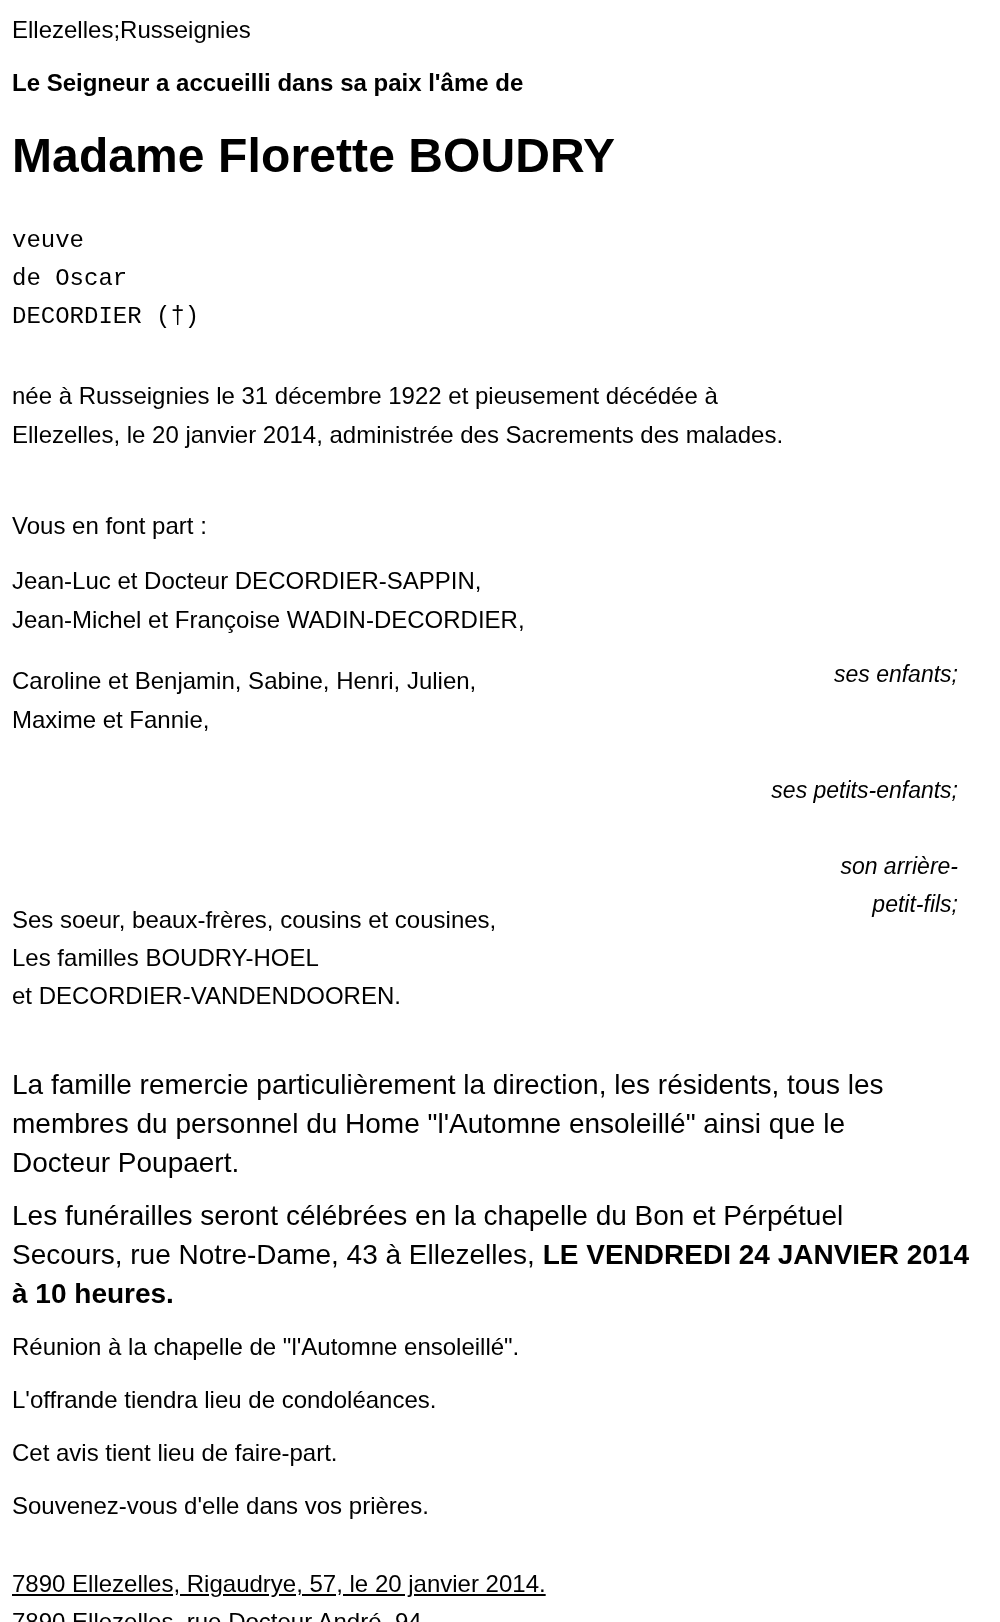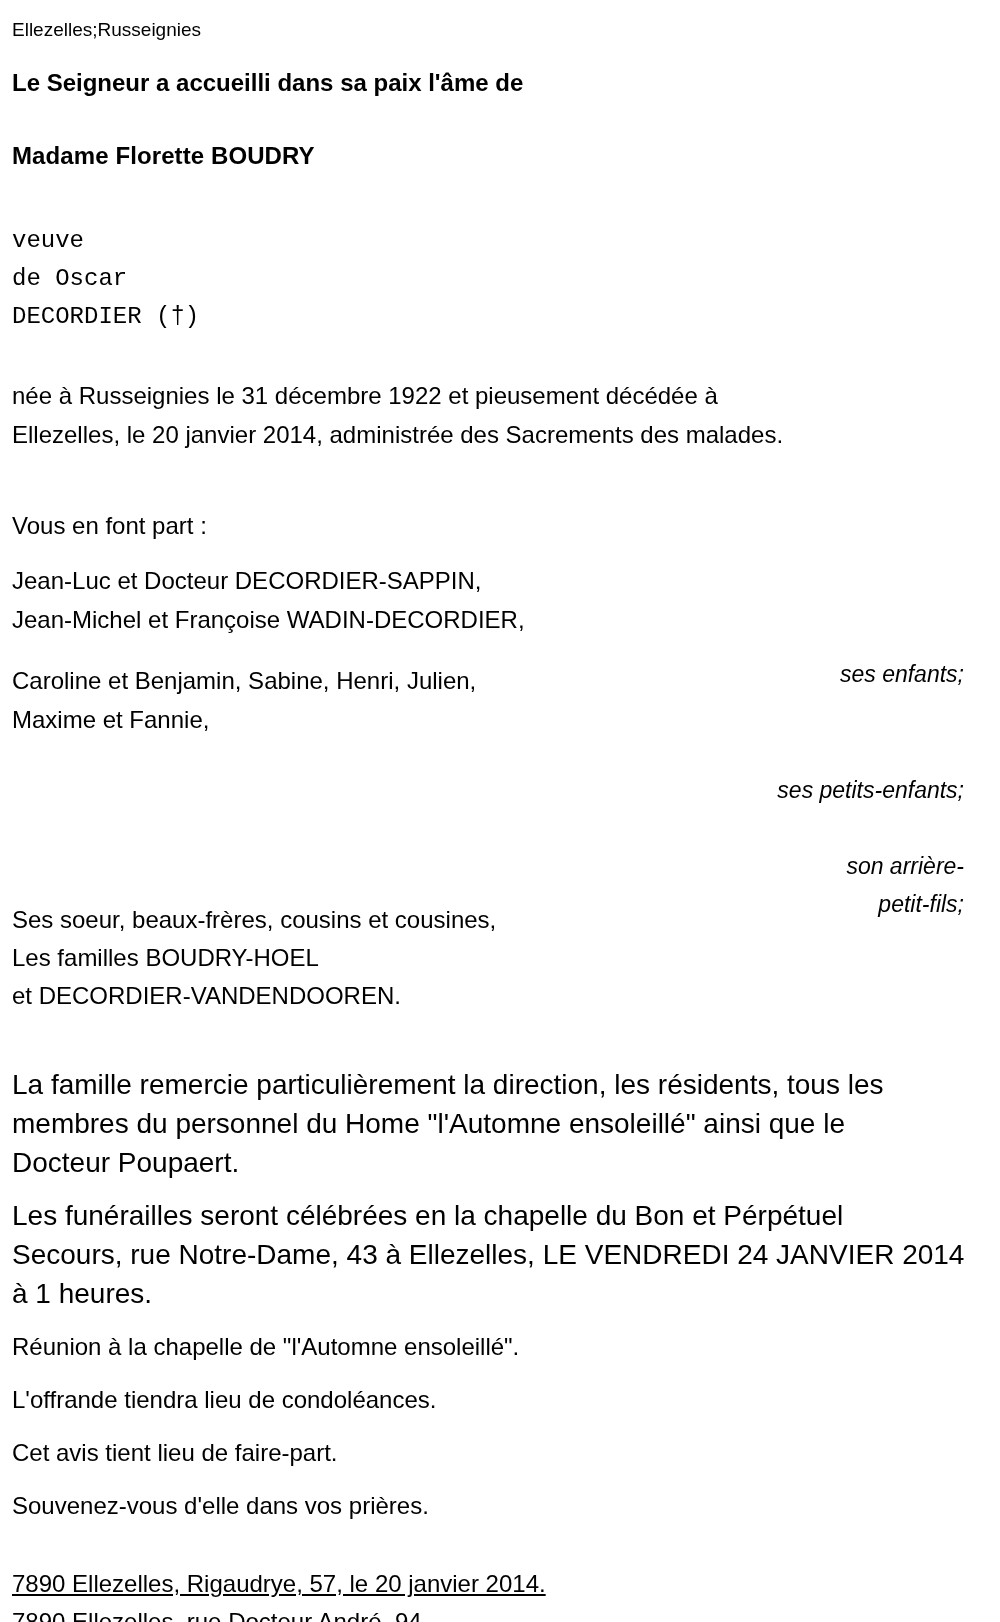--- a/index.html
+++ b/index.html
@@ -29,25 +29,25 @@
     line-height: 39px;
     white-space: pre-wrap;
   }
   .para {
     font-size: 28px;
     line-height: 39px;
   }
   .tight { line-height: 38px; }
 
   
-  .loc-line { font-size: 19px; line-height: 39px; margin: 0; }
+  .loc-line { font-size: 24px; line-height: 39px; margin: 0; }
   .lead-line { font-size: 24px; line-height: 39px; margin: 14px 0 0 0; font-weight: bold; }
 
   .deceased-name {
-    font-size: 24px;
+    font-size: 48px;
     font-weight: bold;
     line-height: 44px;
     letter-spacing: 0.1px;
     margin: 32px 0 12px 0;
   }
 
   .spouse-block {
     margin: 44px 0 0 0;
     font-family: Liberation Mono, monospace;
   }
@@ -87,36 +87,36 @@
   .rel-right {
     position: absolute;
     right: 10px;
     top: 0;
     width: 330px;
     text-align: right;
     font-style: italic;
     font-size: 23px;
     line-height: 38px;
   }
-  .rel-tag { position: absolute; right: 4px; white-space: nowrap; }
+  .rel-tag { position: absolute; right: 10px; white-space: nowrap; }
   #tag-enfants       { top: 94px; }
   #tag-petits        { top: 210px; }
   #tag-arriere       { top: 286px; width: 100%; }
 
   
   .other-family { margin-top: 0; }
 
   
   .thanks  { margin-top: 50px; max-width: 950px; }
   .funeral { margin-top: 14px; max-width: 960px; }
   .note    { margin-top: 14px; }
   .addresses { margin-top: 40px; }
   .addresses .line { line-height: 38px; text-decoration: underline; }
 
-  b, .b { font-weight: normal; }
+  b, .b { font-weight: bold; }
 </style>
 </head>
 <body>
 
 <div class="page">
 
   <div class="loc-line">Ellezelles;Russeignies</div>
   <div class="lead-line">Le Seigneur a accueilli dans sa paix l'âme de</div>
 
   <h1 class="deceased-name">Madame Florette BOUDRY</h1>
@@ -169,21 +169,21 @@
 
   <div class="thanks para">
     <div>La famille remercie particulièrement la direction, les résidents, tous les</div>
     <div>membres du personnel du Home "l'Automne ensoleillé" ainsi que le</div>
     <div>Docteur Poupaert.</div>
   </div>
 
   <div class="funeral para">
     <div>Les funérailles seront célébrées en la chapelle du Bon et Pérpétuel</div>
     <div><span>Secours, rue Notre-Dame, 43 à Ellezelles, </span><b>LE VENDREDI 24 JANVIER 2014</b></div>
-    <div class="b">à 1 heures.</div>
+    <div class="b">à 10 heures.</div>
   </div>
 
   <div class="note line">Réunion à la chapelle de "l'Automne ensoleillé".</div>
   <div class="note line">L'offrande tiendra lieu de condoléances.</div>
   <div class="note line">Cet avis tient lieu de faire-part.</div>
   <div class="note line">Souvenez-vous d'elle dans vos prières.</div>
 
   <div class="addresses">
     <div class="line">7890 Ellezelles, Rigaudrye, 57, le 20 janvier 2014.</div>
     <div class="line">7890 Ellezelles, rue Docteur André, 94.</div>

